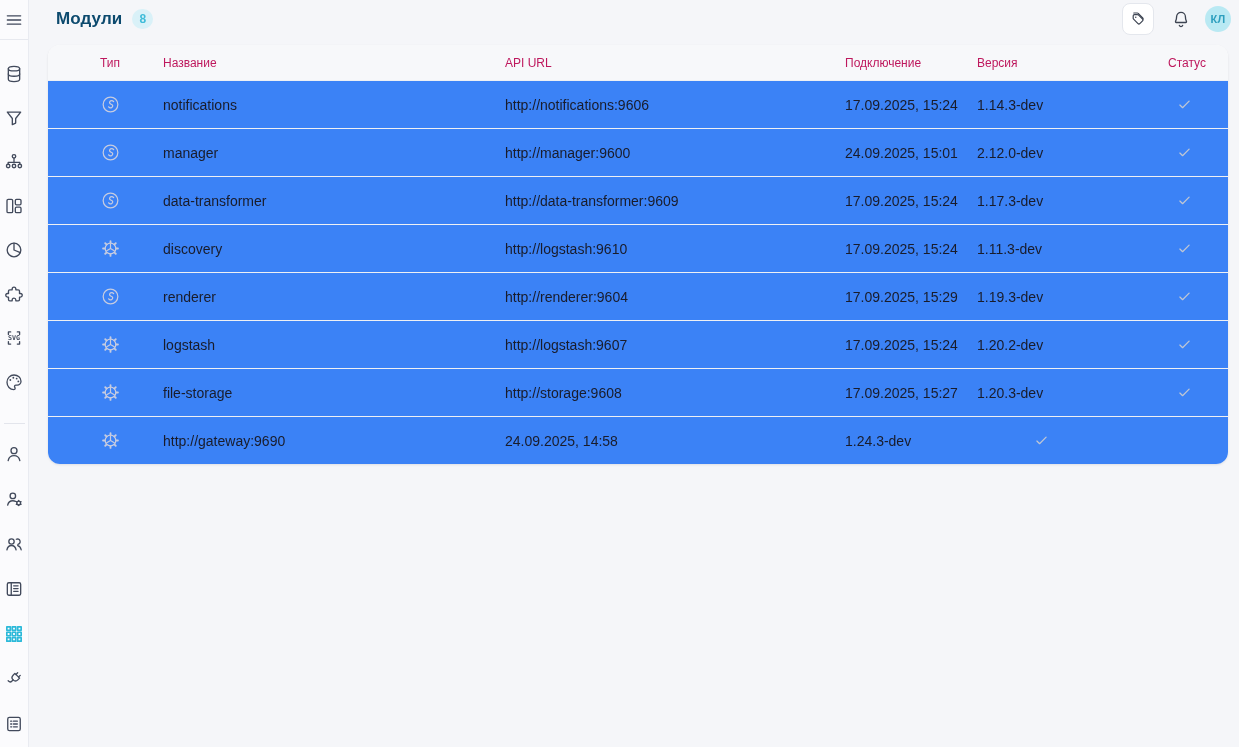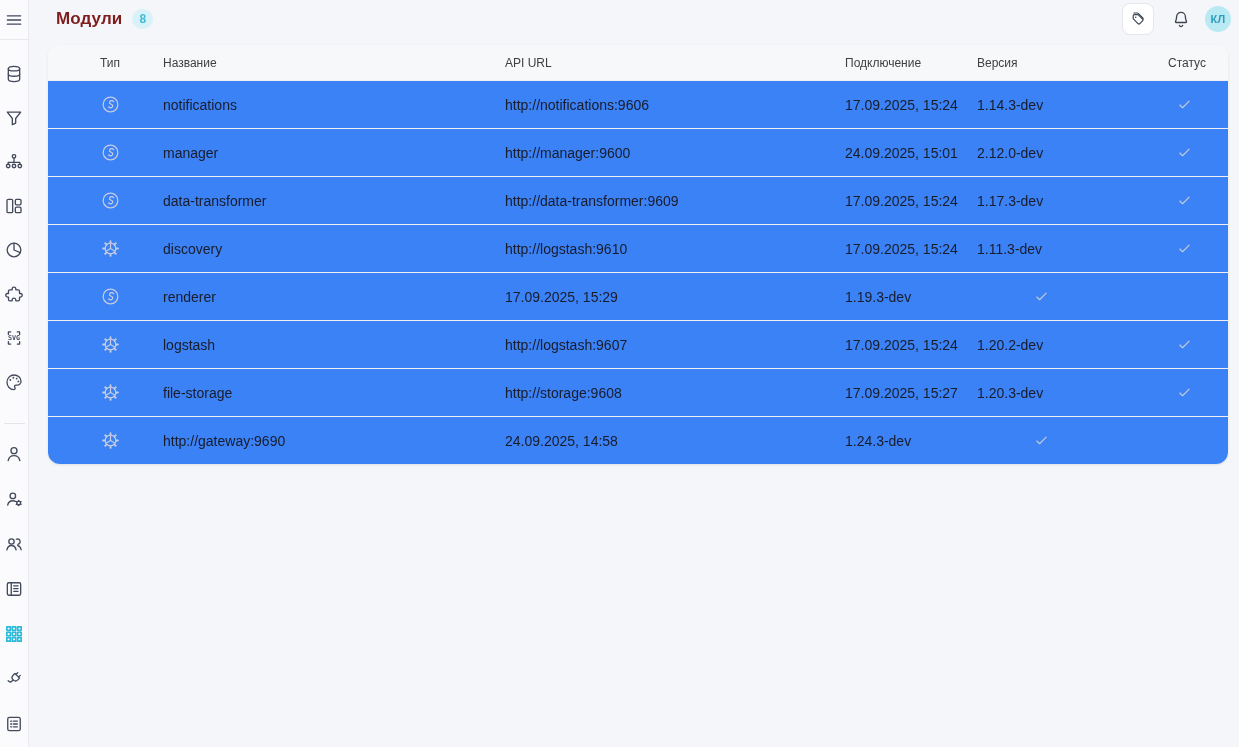--- a/index.html
+++ b/index.html
@@ -17,21 +17,21 @@
   .sb-group { display:flex; flex-direction:column; align-items:center; gap:24px; margin-top:24px; }
   .sb-group + .sb-divider { margin-top:31px; }
   .sb-divider { width:21px; height:1px; background:#e3e5ec; margin:31px auto 0 auto; }
   .sb-divider + .sb-group { margin-top:20px; gap:25px; }
   .ic { width:20px; height:20px; fill:none; stroke:currentColor; stroke-width:1.6;
         stroke-linecap:round; stroke-linejoin:round; display:block; }
 
   
   .main { margin-left:29px; }
   .topbar { height:38px; display:flex; align-items:center; padding:0 8px 0 27px; }
-  .page-title { font-size:17px; font-weight:700; color:#7f1d1d; letter-spacing:.1px; }
+  .page-title { font-size:17px; font-weight:700; color:#0c4a6e; letter-spacing:.1px; }
   .count-badge { margin-left:10px; min-width:20px; height:20px; padding:0 7px;
                  background:#d9f1f8; color:#3fbcd9; border-radius:10px;
                  font-size:12px; font-weight:600; display:inline-flex;
                  align-items:center; justify-content:center; }
   .topbar-right { margin-left:auto; display:flex; align-items:center; }
   .tag-btn { width:32px; height:32px; background:#fff; border:1px solid #e4e7ed;
              border-radius:8px; display:flex; align-items:center; justify-content:center;
              cursor:pointer; color:#3d4452; }
   .tag-btn .ic { width:18px; height:18px; }
   .bell-btn { background:none; border:none; cursor:pointer; color:#3d4452;
@@ -41,21 +41,21 @@
             color:#2d9fbe; font-size:11px; font-weight:700; display:flex;
             align-items:center; justify-content:center; margin-left:14px;
             cursor:pointer; letter-spacing:.2px; }
 
   
   .card { margin:7px 11px 0 19px; background:#fff; border-radius:12px;
           box-shadow:0 1px 3px rgba(16,24,40,.06), 0 1px 2px rgba(16,24,40,.04);
           overflow:hidden; }
   .grid-row { display:grid; grid-template-columns:115px 342px 340px 132px 143px 1fr;
               align-items:center; }
-  .thead { height:35px; background:#f7f8fa; color:#404040; font-size:12px; }
+  .thead { height:35px; background:#f7f8fa; color:#be185d; font-size:12px; }
   .thead .hc-type { padding-left:52px; }
   .thead .hc-status { padding-left:48px; }
   .trow { height:48px; border-top:1px solid #eef0f4; background:#3b82f6; font-size:14px; }
   .c-type { padding-left:52px; display:flex; align-items:center; }
   .type-ic { width:21px; height:21px; color:#c7cce0; fill:none; stroke:currentColor;
              stroke-width:1.4; stroke-linecap:round; stroke-linejoin:round; display:block; }
   .c-status { padding-left:56px; display:flex; align-items:center; }
   .check-ic { width:17px; height:17px; color:#bfc6d4; fill:none; stroke:currentColor;
               stroke-width:1.8; stroke-linecap:round; stroke-linejoin:round; display:block; }
 </style>
@@ -371,20 +371,21 @@
   </div>
 
   <div class="grid-row trow">
     <div class="c-type">
       <svg class="type-ic" viewBox="0 0 24 24">
               <use href="#sym-js-circle"></use>
             </svg>
 
     </div>
     <div class="c-name">renderer</div>
+    <div class="c-url">http://renderer:9604</div>
     <div class="c-conn">17.09.2025, 15:29</div>
     <div class="c-ver">1.19.3-dev</div>
     <div class="c-status">
       <svg class="check-ic" viewBox="0 0 24 24">
               <use href="#sym-check"></use>
             </svg>
     </div>
   </div>
 
   <div class="grid-row trow">

